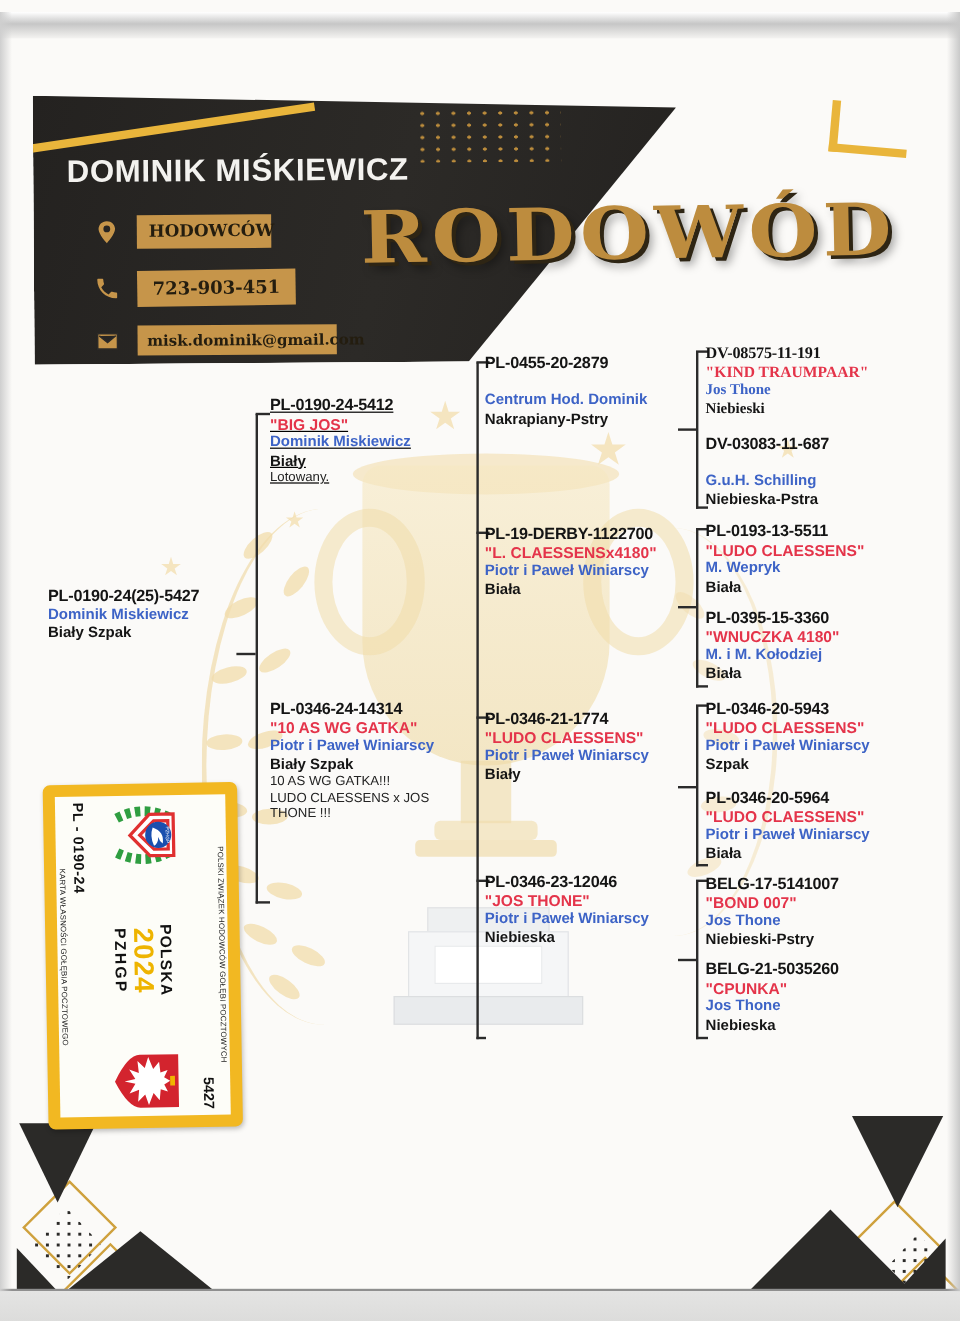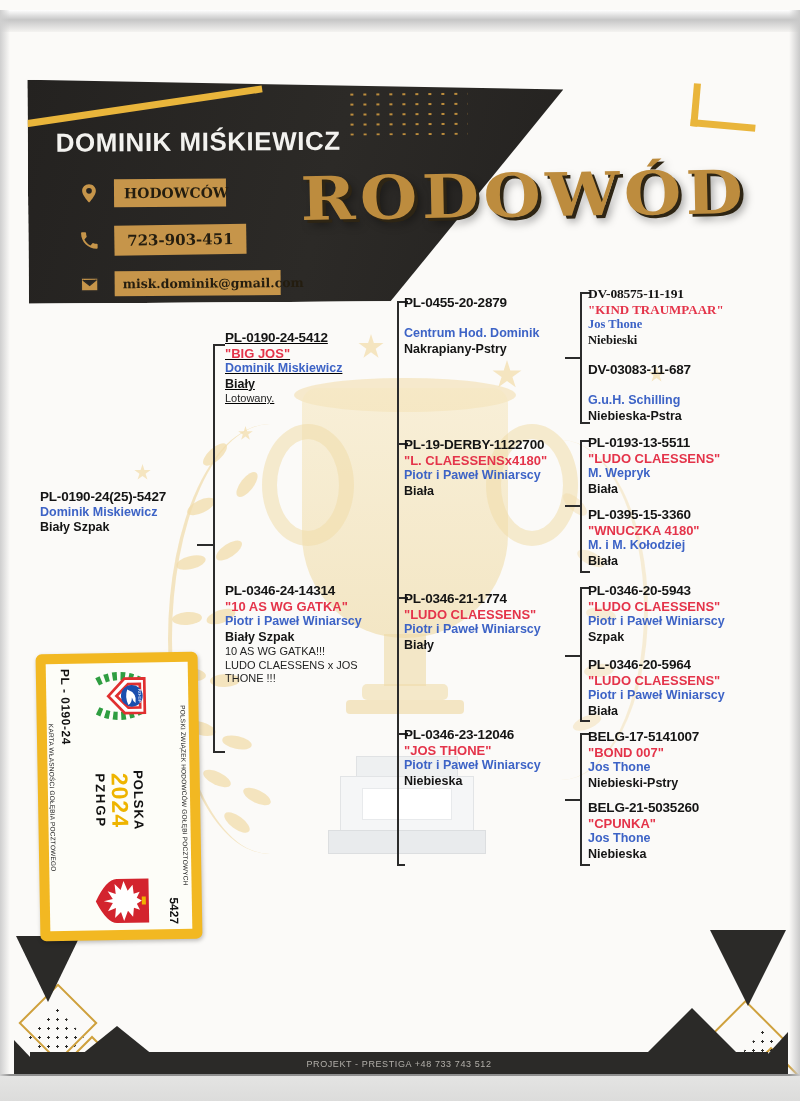--- a/index.html
+++ b/index.html
@@ -314,21 +314,18 @@
   <div class="gold-diamond" style="left:716px;top:1012px;width:55px;height:55px;"></div>
   <div class="gold-diamond" style="left:744px;top:1058px;width:50px;height:50px;"></div>
   <div class="dot-diamond" style="left:26px;top:1006px;width:58px;height:62px;"></div>
   <div class="dot-diamond" style="left:740px;top:1028px;width:50px;height:54px;"></div>
   <div class="tri" style="left:16px;top:936px;border-left:32px solid transparent;border-right:32px solid transparent;border-top:66px solid #2b2a28;z-index:3;"></div>
   <div class="tri" style="left:710px;top:930px;border-left:38px solid transparent;border-right:38px solid transparent;border-top:76px solid #2b2a28;z-index:3;"></div>
   <div class="tri" style="left:55px;top:1026px;border-left:62px solid transparent;border-right:62px solid transparent;border-bottom:50px solid #2b2a28;z-index:4;"></div>
   <div class="tri" style="left:624px;top:1008px;border-left:68px solid transparent;border-right:68px solid transparent;border-bottom:68px solid #2b2a28;z-index:4;"></div>
   <div class="tri" style="left:14px;top:1040px;border-bottom:36px solid #2b2a28;border-right:34px solid transparent;z-index:4;"></div>
   <div class="tri" style="left:748px;top:1032px;border-bottom:44px solid #2b2a28;border-left:40px solid transparent;z-index:4;"></div>
-  <div id="footer-bar">
-    <span id="footer-text">PROJEKT - PRESTIGA +48 733 743 512</span>
-  </div>
 
   <div class="edge" id="edge-top"></div>
   <div class="edge" id="edge-bottom"></div>
   <div class="edge" id="edge-left"></div>
   <div class="edge" id="edge-right"></div>
 </div>
 
 </body></html>

